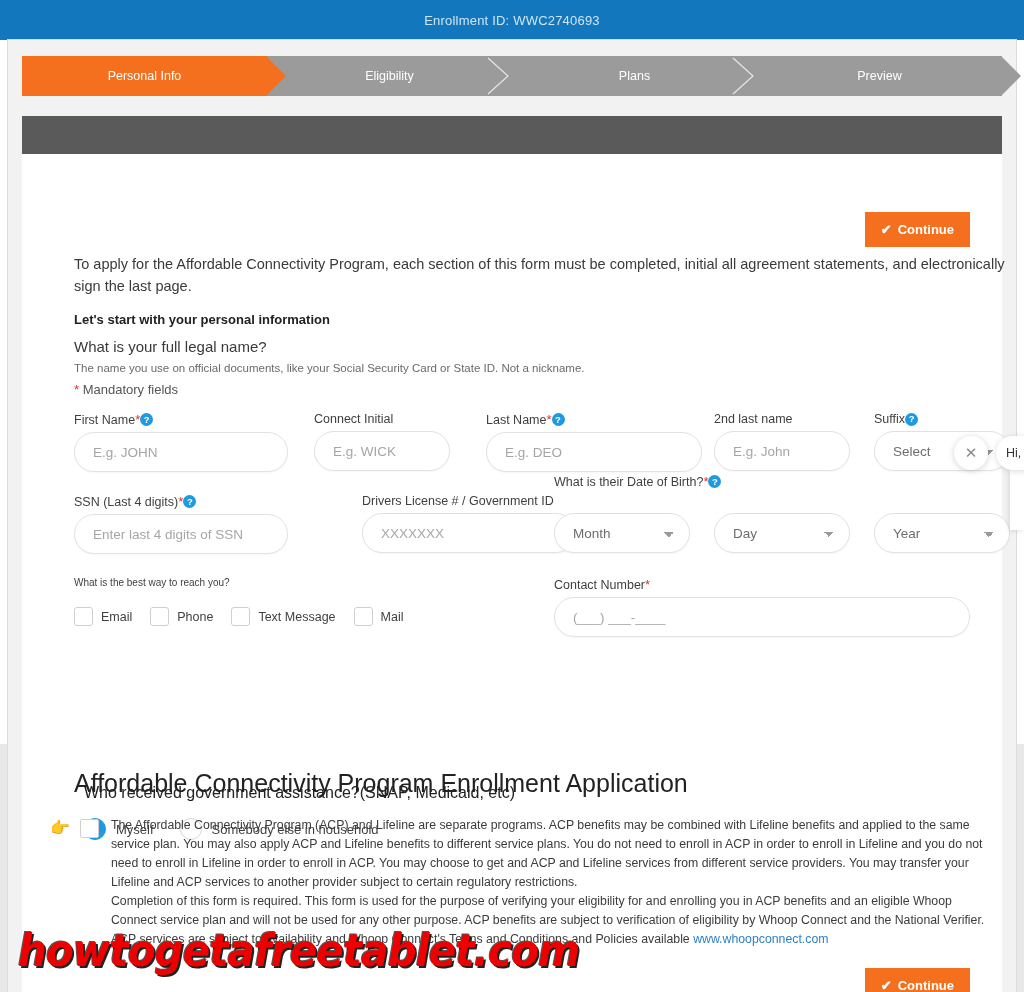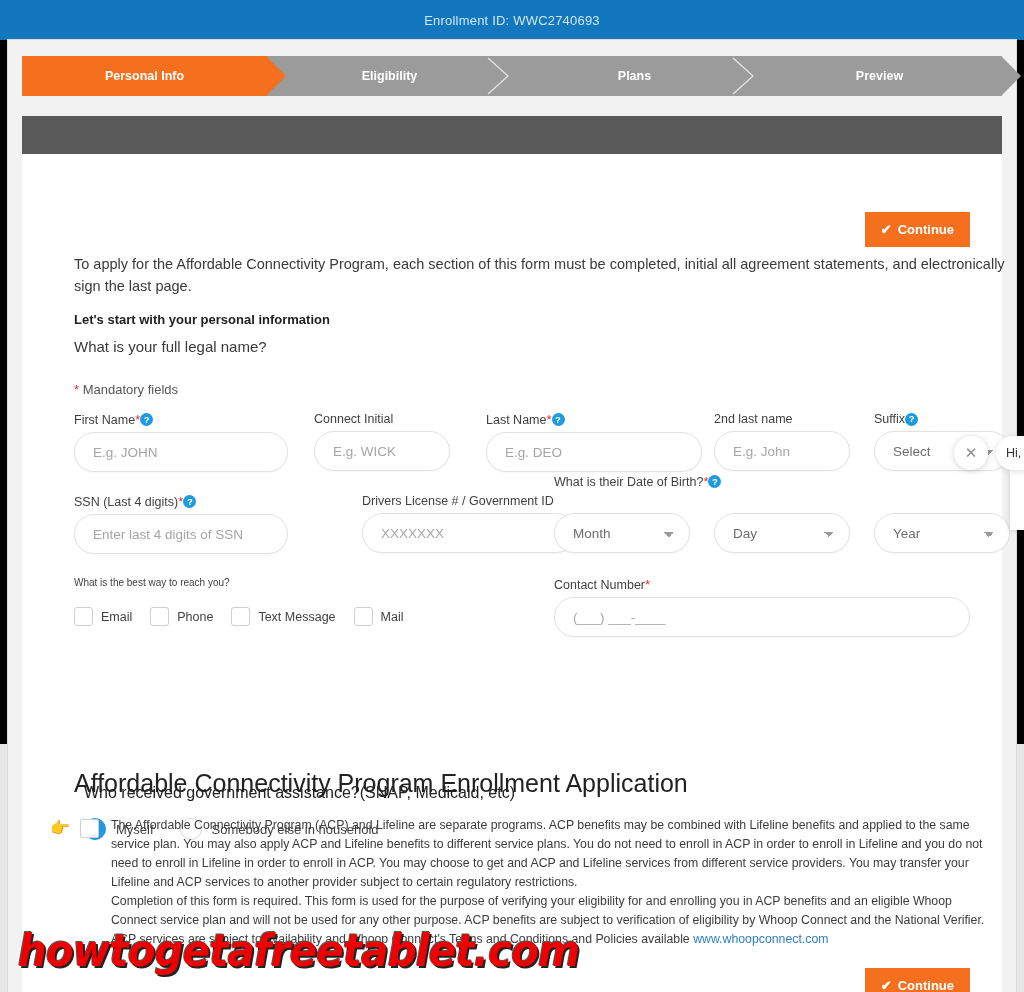--- a/index.html
+++ b/index.html
@@ -4,42 +4,41 @@
 <style>
   * { box-sizing: border-box; }
   html, body {
     margin: 0; padding: 0;
     width: 1024px; height: 992px;
     background: #e8e8e8;
     font-family: "Liberation Sans", sans-serif;
     overflow: hidden;
   }
 
-  #page { position: relative; width: 1024px; height: 744px; background:#000000; }
+  #page { position: relative; width: 1024px; height: 744px; background:#ffffff; }
 
   
   .topbar {
     position:absolute; left:0; top:0; width:1024px; height:40px;
     background:#1277bc; color:#cfe6f5;
     display:flex; align-items:center; justify-content:center;
     font-size:13px; letter-spacing:.2px;
   }
 
   
   .shell {
     position:absolute; left:8px; top:40px; width:1008px; height:952px;
     background:#f2f2f2;
     box-shadow:0 0 0 1px #dcdcdc;
   }
 
   
   .steps {
     position:absolute; left:14px; top:16px; width:980px; height:40px;
     display:flex;
-    font-weight:bold;
   }
   .step {
     position:relative; flex:1; height:40px; background:#9b9b9b;
     display:flex; align-items:center; justify-content:center;
     color:#ffffff; font-size:12.5px;
   }
   .step.active { background:#f4701f; color:#ffffff; z-index:5; }
   .step.active:after{
     content:""; position:absolute; right:-19px; top:0;
     border-top:20px solid transparent; border-bottom:20px solid transparent;
@@ -272,20 +271,21 @@
     <div class="card">
 
       <button class="btn-continue top">
         <span class="chk-glyph">✔</span>
         <span>Continue</span>
       </button>
 
       <div class="intro">To apply for the Affordable Connectivity Program, each section of this form must be completed, initial all agreement statements, and electronically sign the last page.</div>
       <div class="lede">Let's start with your personal information</div>
       <div class="q-legal">What is your full legal name?</div>
+      <div class="sub-legal">The name you use on official documents, like your Social Security Card or State ID. Not a nickname.</div>
       <div class="mandatory">
         <span class="ast">*</span>
         <span>Mandatory fields</span>
       </div>
 
       <div class="row row1">
         <div class="fld c1">
           <div class="lbl">
             <span>First Name</span>
             <span class="req">*</span>

